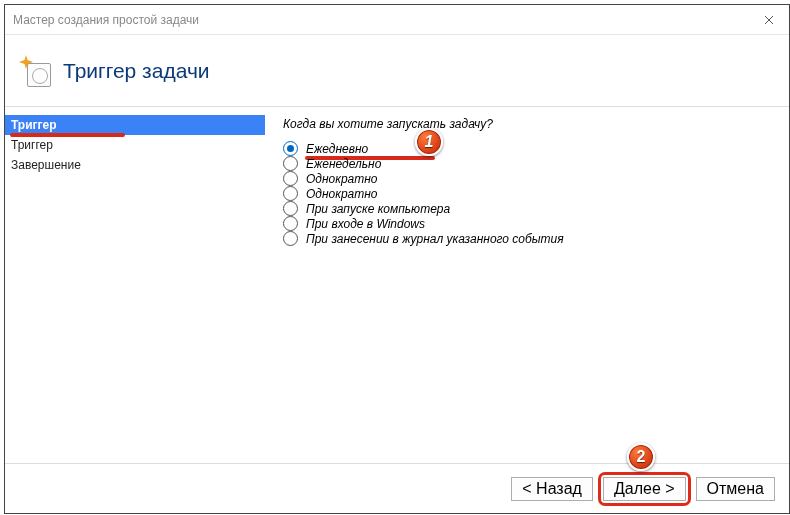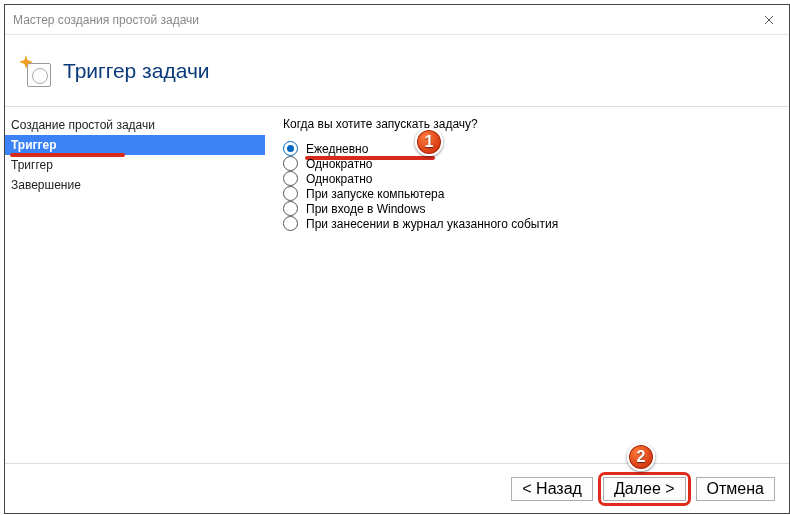--- a/index.html
+++ b/index.html
@@ -107,20 +107,21 @@
     position:absolute;
     left:5px; right:140px; bottom:-2px;
     height:4px;
     background:#d82a1a;
     border-radius:2px;
   }
   .main {
     flex: 1;
     padding: 10px 10px 10px 18px;
     position: relative;
+    font-style: italic;
   }
   .question {
     margin-bottom: 10px;
   }
   .radio-list {
     display: flex;
     flex-direction: column;
     margin-top: 2px;
   }
   .radio-row {
@@ -227,23 +228,20 @@
       <div class="clock"></div>
       <svg class="spark" viewBox="0 0 14 14">
           <path d="M7 0 L8.5 5 L14 7 L8.5 9 L7 14 L5.5 9 L0 7 L5.5 5 Z" fill="#f0a020"></path>
         </svg>
     </div>
     <div class="header-title">Триггер задачи</div>
   </div>
 
   <div class="body">
     <div class="sidebar">
-      <div class="sidebar-item">
-        <span>Создание простой задачи</span>
-      </div>
       <div class="sidebar-item selected">
         <span>Триггер</span>
         <div class="underline-orange"></div>
       </div>
       <div class="sidebar-item">
         <span>Триггер</span>
       </div>
       <div class="sidebar-item">
         <span>Завершение</span>
       </div>
@@ -252,20 +250,24 @@
     <div class="main">
       <div class="question">Когда вы хотите запускать задачу?</div>
       <div class="radio-list">
 
         <div class="radio-row">
           <span class="radio checked"></span>
           <span class="radio-label">Ежедневно</span>
           <div class="red-underline"></div>
         </div>
 
+        <div class="radio-row">
+          <span class="radio"></span>
+          <span class="radio-label">Еженедельно</span>
+        </div>
 
         <div class="radio-row">
           <span class="radio"></span>
           <span class="radio-label">Однократно</span>
         </div>
 
         <div class="radio-row">
           <span class="radio"></span>
           <span class="radio-label">Однократно</span>
         </div>

